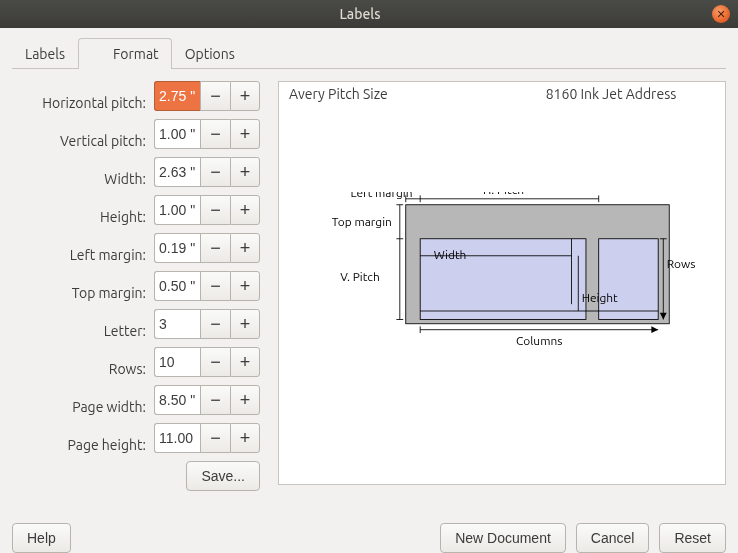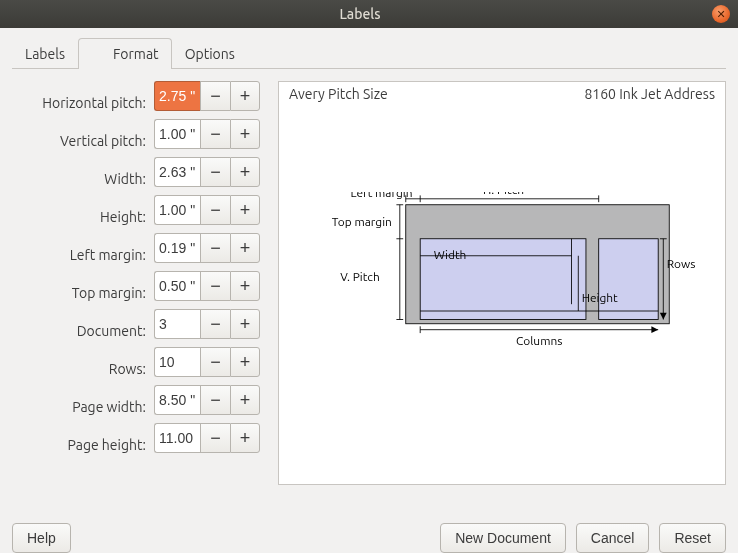--- a/index.html
+++ b/index.html
@@ -129,21 +129,21 @@
     padding: 4px 10px 10px 10px;
     position: relative;
   }
   .preview-header {
     display: flex;
     font-size: 14px;
     color: #3c3c3c;
     margin-bottom: 18px;
   }
   .preview-header .ph-left { flex:1; }
-  .preview-header .ph-right { flex:1; text-align:right; padding-left: 10px; }
+  .preview-header .ph-right { flex:1; text-align:center; padding-left: 10px; }
   .diagram {
     position: absolute;
     left: 14px; right: 11px; top: 110px;
     height: 170px;
   }
   .footer {
     position: absolute;
     left: 12px; right: 12px; bottom: 0;
     display: flex;
     gap: 10px;
@@ -218,21 +218,21 @@
       <div class="field-row">
         <span class="field-label">Top margin:</span>
         <div class="spin">
           <input value="0.50 &quot;" style="">
           <button>−</button>
           <button>+</button>
         </div>
       </div>
 
       <div class="field-row">
-        <span class="field-label">Document:</span>
+        <span class="field-label">Letter:</span>
         <div class="spin">
           <input value="3" style="">
           <button>−</button>
           <button>+</button>
         </div>
       </div>
 
       <div class="field-row">
         <span class="field-label">Rows:</span>
         <div class="spin">
@@ -253,20 +253,23 @@
 
       <div class="field-row">
         <span class="field-label">Page height:</span>
         <div class="spin">
           <input value="11.00 &quot;" style="">
           <button>−</button>
           <button>+</button>
         </div>
       </div>
 
+      <div class="save-row">
+        <button class="btn">Save...</button>
+      </div>
     </div>
 
     <div class="preview-pane">
       <div class="preview-header">
         <span class="ph-left">Avery Pitch Size</span>
         <span class="ph-right">8160 Ink Jet Address</span>
       </div>
 
       <div class="diagram">
         <svg viewBox="0 0 420 200" width="100%" height="100%">

